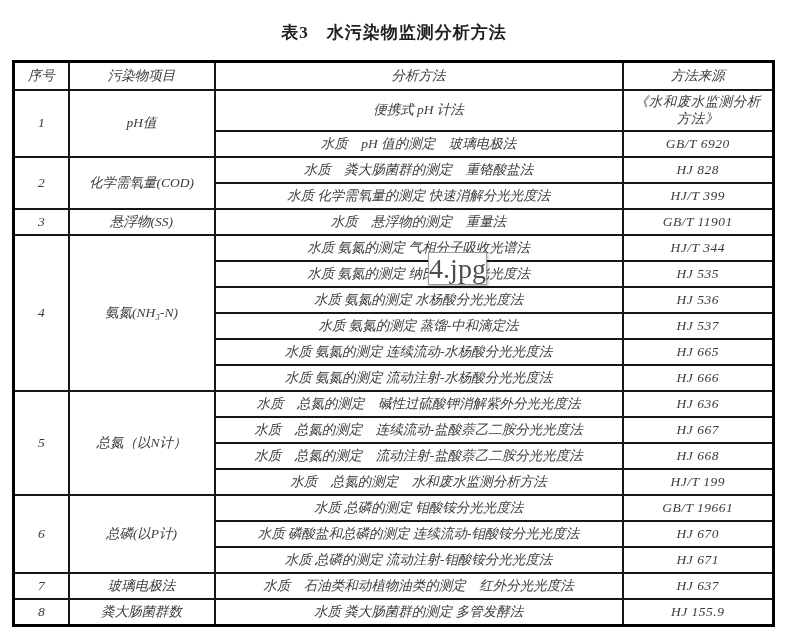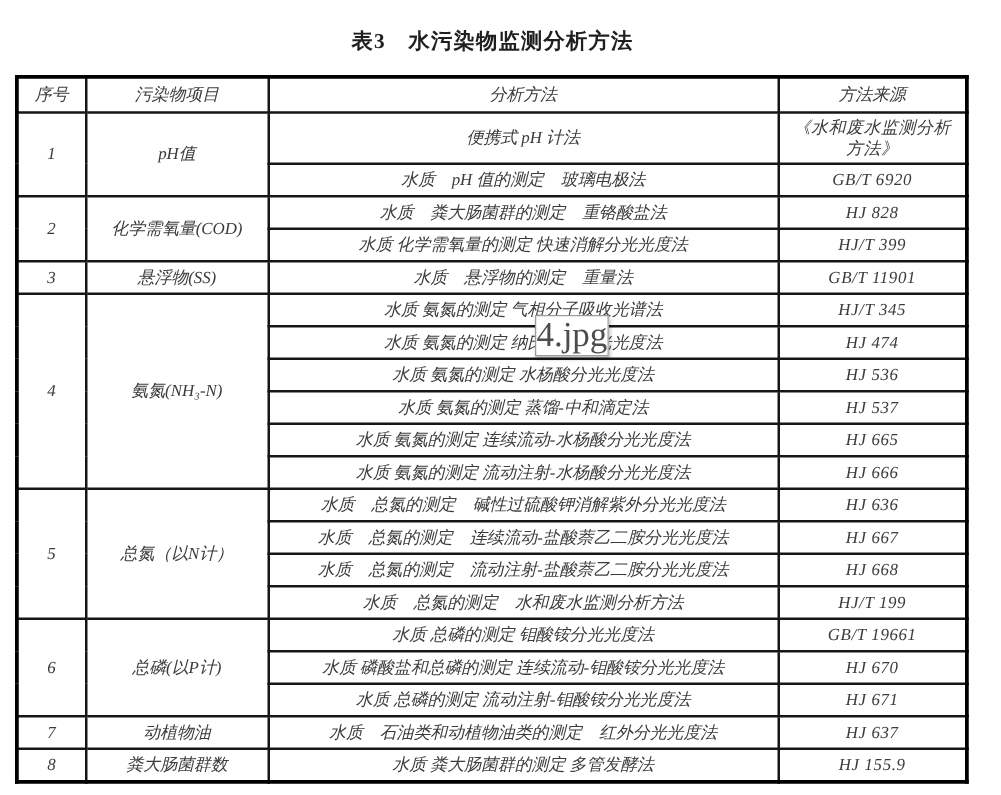--- a/index.html
+++ b/index.html
@@ -118,25 +118,25 @@
         <td>3</td>
         <td>悬浮物(SS)</td>
         <td>水质　悬浮物的测定　重量法</td>
         <td class="src">GB/T 11901</td>
       </tr>
 
       <tr>
         <td rowspan="6">4</td>
         <td rowspan="6">氨氮(NH₃-N)</td>
         <td>水质 氨氮的测定 气相分子吸收光谱法</td>
-        <td class="src">HJ/T 345</td>
+        <td class="src">HJ/T 344</td>
       </tr>
       <tr>
         <td>水质 氨氮的测定 纳氏试剂分光光度法</td>
-        <td class="src">HJ 474</td>
+        <td class="src">HJ 535</td>
       </tr>
       <tr>
         <td>水质 氨氮的测定 水杨酸分光光度法</td>
         <td class="src">HJ 536</td>
       </tr>
       <tr>
         <td>水质 氨氮的测定 蒸馏-中和滴定法</td>
         <td class="src">HJ 537</td>
       </tr>
       <tr>
@@ -177,21 +177,21 @@
         <td>水质 磷酸盐和总磷的测定 连续流动-钼酸铵分光光度法</td>
         <td class="src">HJ 670</td>
       </tr>
       <tr>
         <td>水质 总磷的测定 流动注射-钼酸铵分光光度法</td>
         <td class="src">HJ 671</td>
       </tr>
 
       <tr>
         <td>7</td>
-        <td>动植物油</td>
+        <td>玻璃电极法</td>
         <td>水质　石油类和动植物油类的测定　红外分光光度法</td>
         <td class="src">HJ 637</td>
       </tr>
 
       <tr>
         <td>8</td>
         <td>粪大肠菌群数</td>
         <td>水质 粪大肠菌群的测定 多管发酵法</td>
         <td class="src">HJ 155.9</td>
       </tr>

